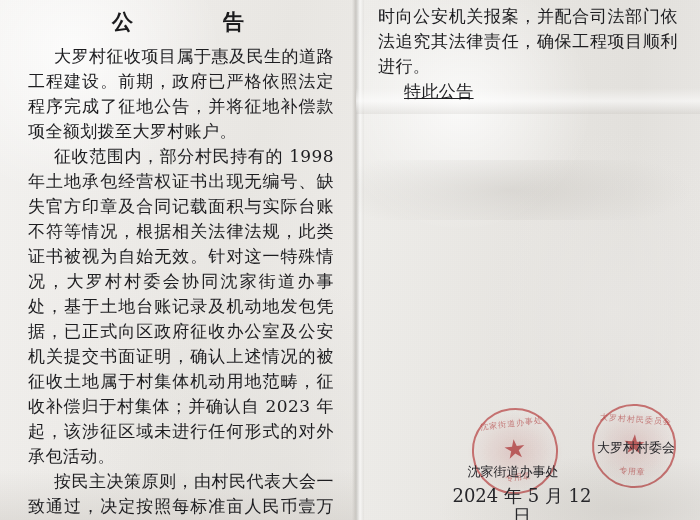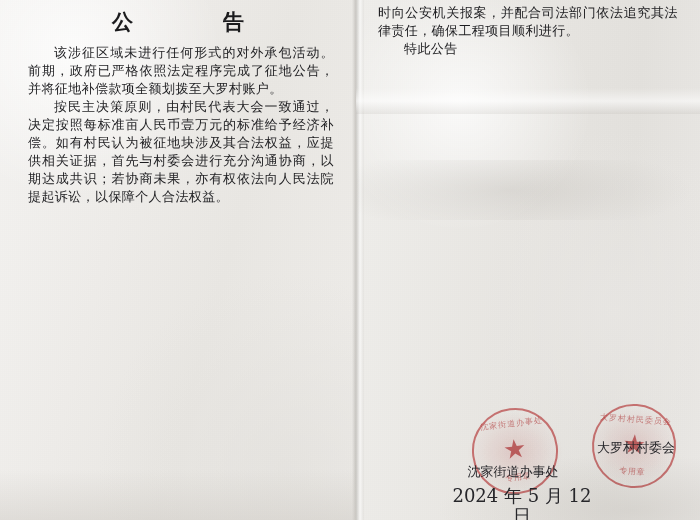--- a/index.html
+++ b/index.html
@@ -89,22 +89,22 @@
     font-size: 21px;
     font-weight: 700;
     letter-spacing: 16px;
     color: #1b1b1d;
     text-indent: 16px;
   }
   .body-col {
     position: absolute;
     font-family: "DejaVu Serif", serif;
     color: #1d1d20;
-    font-size: 13px;
-    line-height: 18px;
+    font-size: 17px;
+    line-height: 25px;
     text-align: justify;
     text-justify: inter-ideograph;
   }
   .col-left {
     left: 28px;
     top: 44px;
     width: 306px;
   }
   .col-right {
     left: 378px;
@@ -114,20 +114,21 @@
   .body-col p {
     margin: 0 0 0 0;
     letter-spacing: 0.4px;
   }
   .indent {
     text-indent: 26px;
   }
   .sign-line {
     margin-top: 6px;
     text-indent: 26px;
+    text-decoration: underline;
   }
 
   
   .seal {
     position: absolute;
     border-radius: 50%;
     border: 2.5px solid rgba(196, 46, 48, 0.62);
     box-sizing: border-box;
     display: flex;
     align-items: center;
@@ -211,21 +212,22 @@
 
   <div class="crease crease-v1"></div>
   <div class="crease crease-h1"></div>
   <div class="crease crease-h2"></div>
   <div class="crease crease-h3"></div>
   <div class="crease crease-corner"></div>
 
   <div class="doc-title">公　　告</div>
 
   <div class="body-col col-left">
-    <p class="indent">该涉征区域未进行任何形式的对外承包活动。前期，政府已严格依照法定程序完成了征地公告，并将征地补偿款项全额划拨至大罗村账户。</p>
+    <p class="indent">大罗村征收项目属于惠及民生的道路工程建设。前期，政府已严格依照法定程序完成了征地公告，并将征地补偿款项全额划拨至大罗村账户。</p>
+    <p class="indent">征收范围内，部分村民持有的 1998 年土地承包经营权证书出现无编号、缺失官方印章及合同记载面积与实际台账不符等情况，根据相关法律法规，此类证书被视为自始无效。针对这一特殊情况，大罗村村委会协同沈家街道办事处，基于土地台账记录及机动地发包凭据，已正式向区政府征收办公室及公安机关提交书面证明，确认上述情况的被征收土地属于村集体机动用地范畴，征收补偿归于村集体；并确认自 2023 年起，该涉征区域未进行任何形式的对外承包活动。</p>
     <p class="indent">按民主决策原则，由村民代表大会一致通过，决定按照每标准亩人民币壹万元的标准给予经济补偿。如有村民认为被征地块涉及其合法权益，应提供相关证据，首先与村委会进行充分沟通协商，以期达成共识；若协商未果，亦有权依法向人民法院提起诉讼，以保障个人合法权益。</p>
 
   </div>
 
   <div class="body-col col-right">
     <p>时向公安机关报案，并配合司法部门依法追究其法律责任，确保工程项目顺利进行。</p>
     <p class="sign-line">特此公告</p>
   </div>
 
   <div class="seal-smudge" id="smudge-1"></div>

